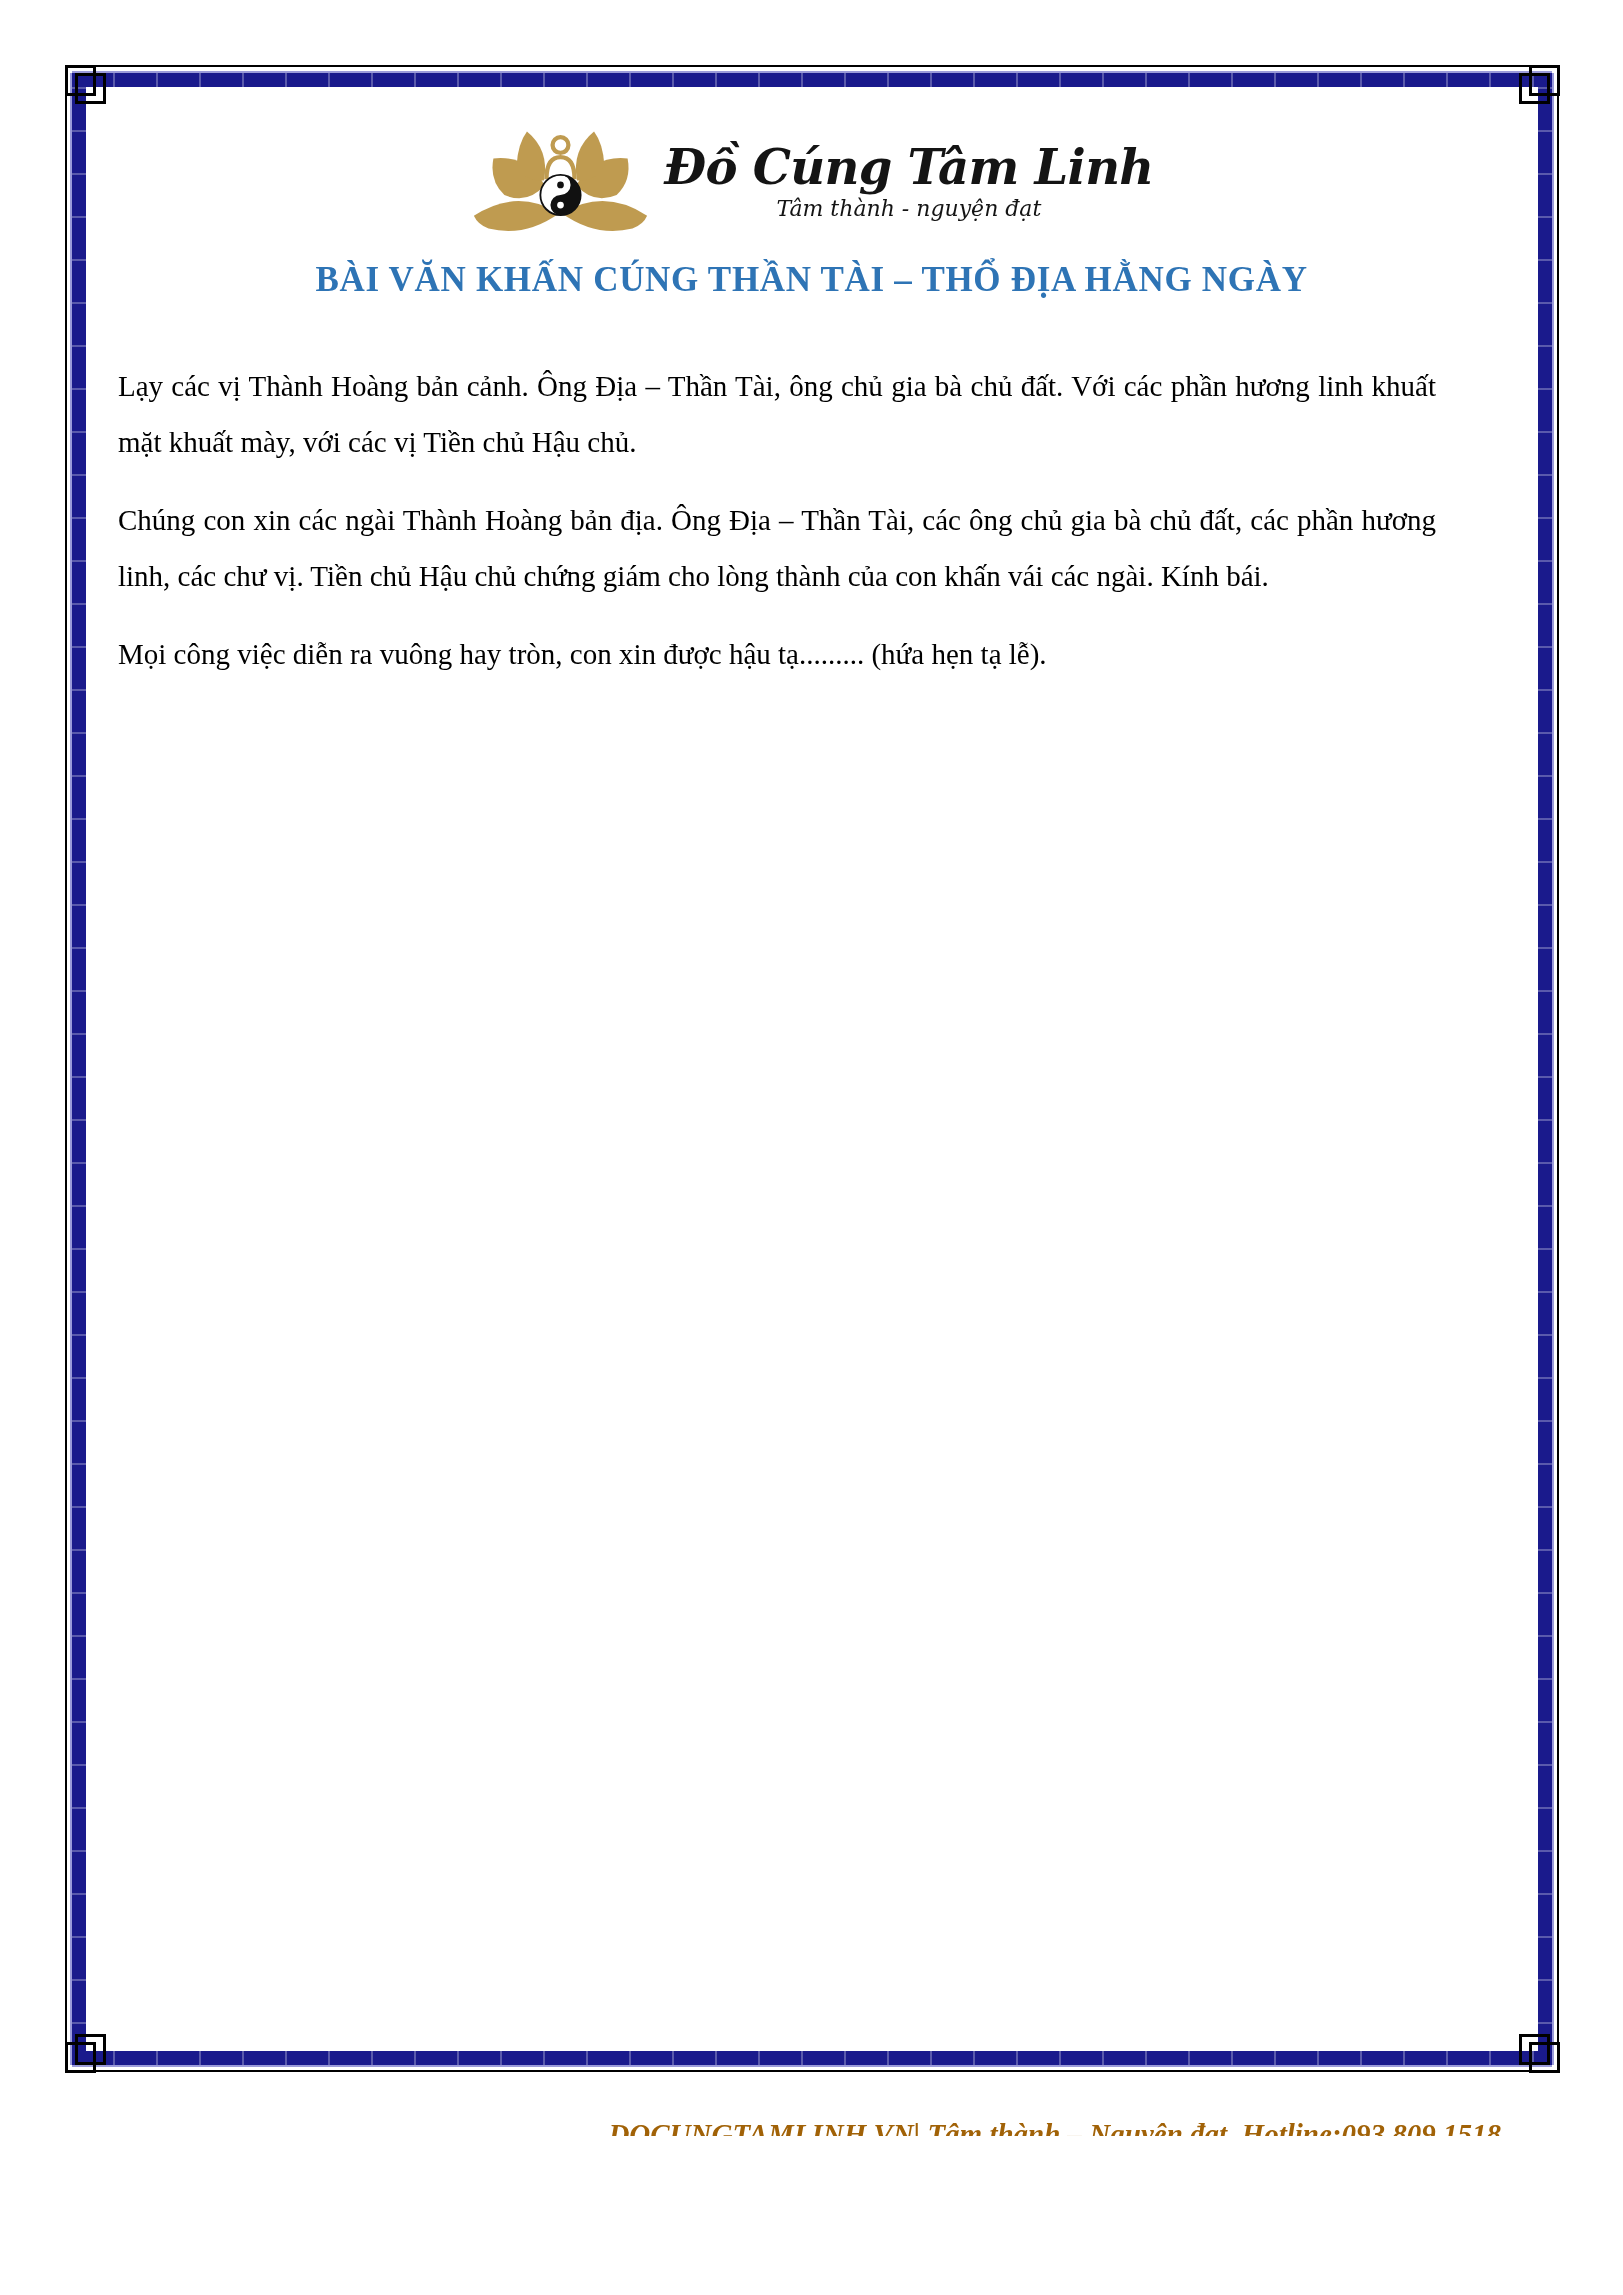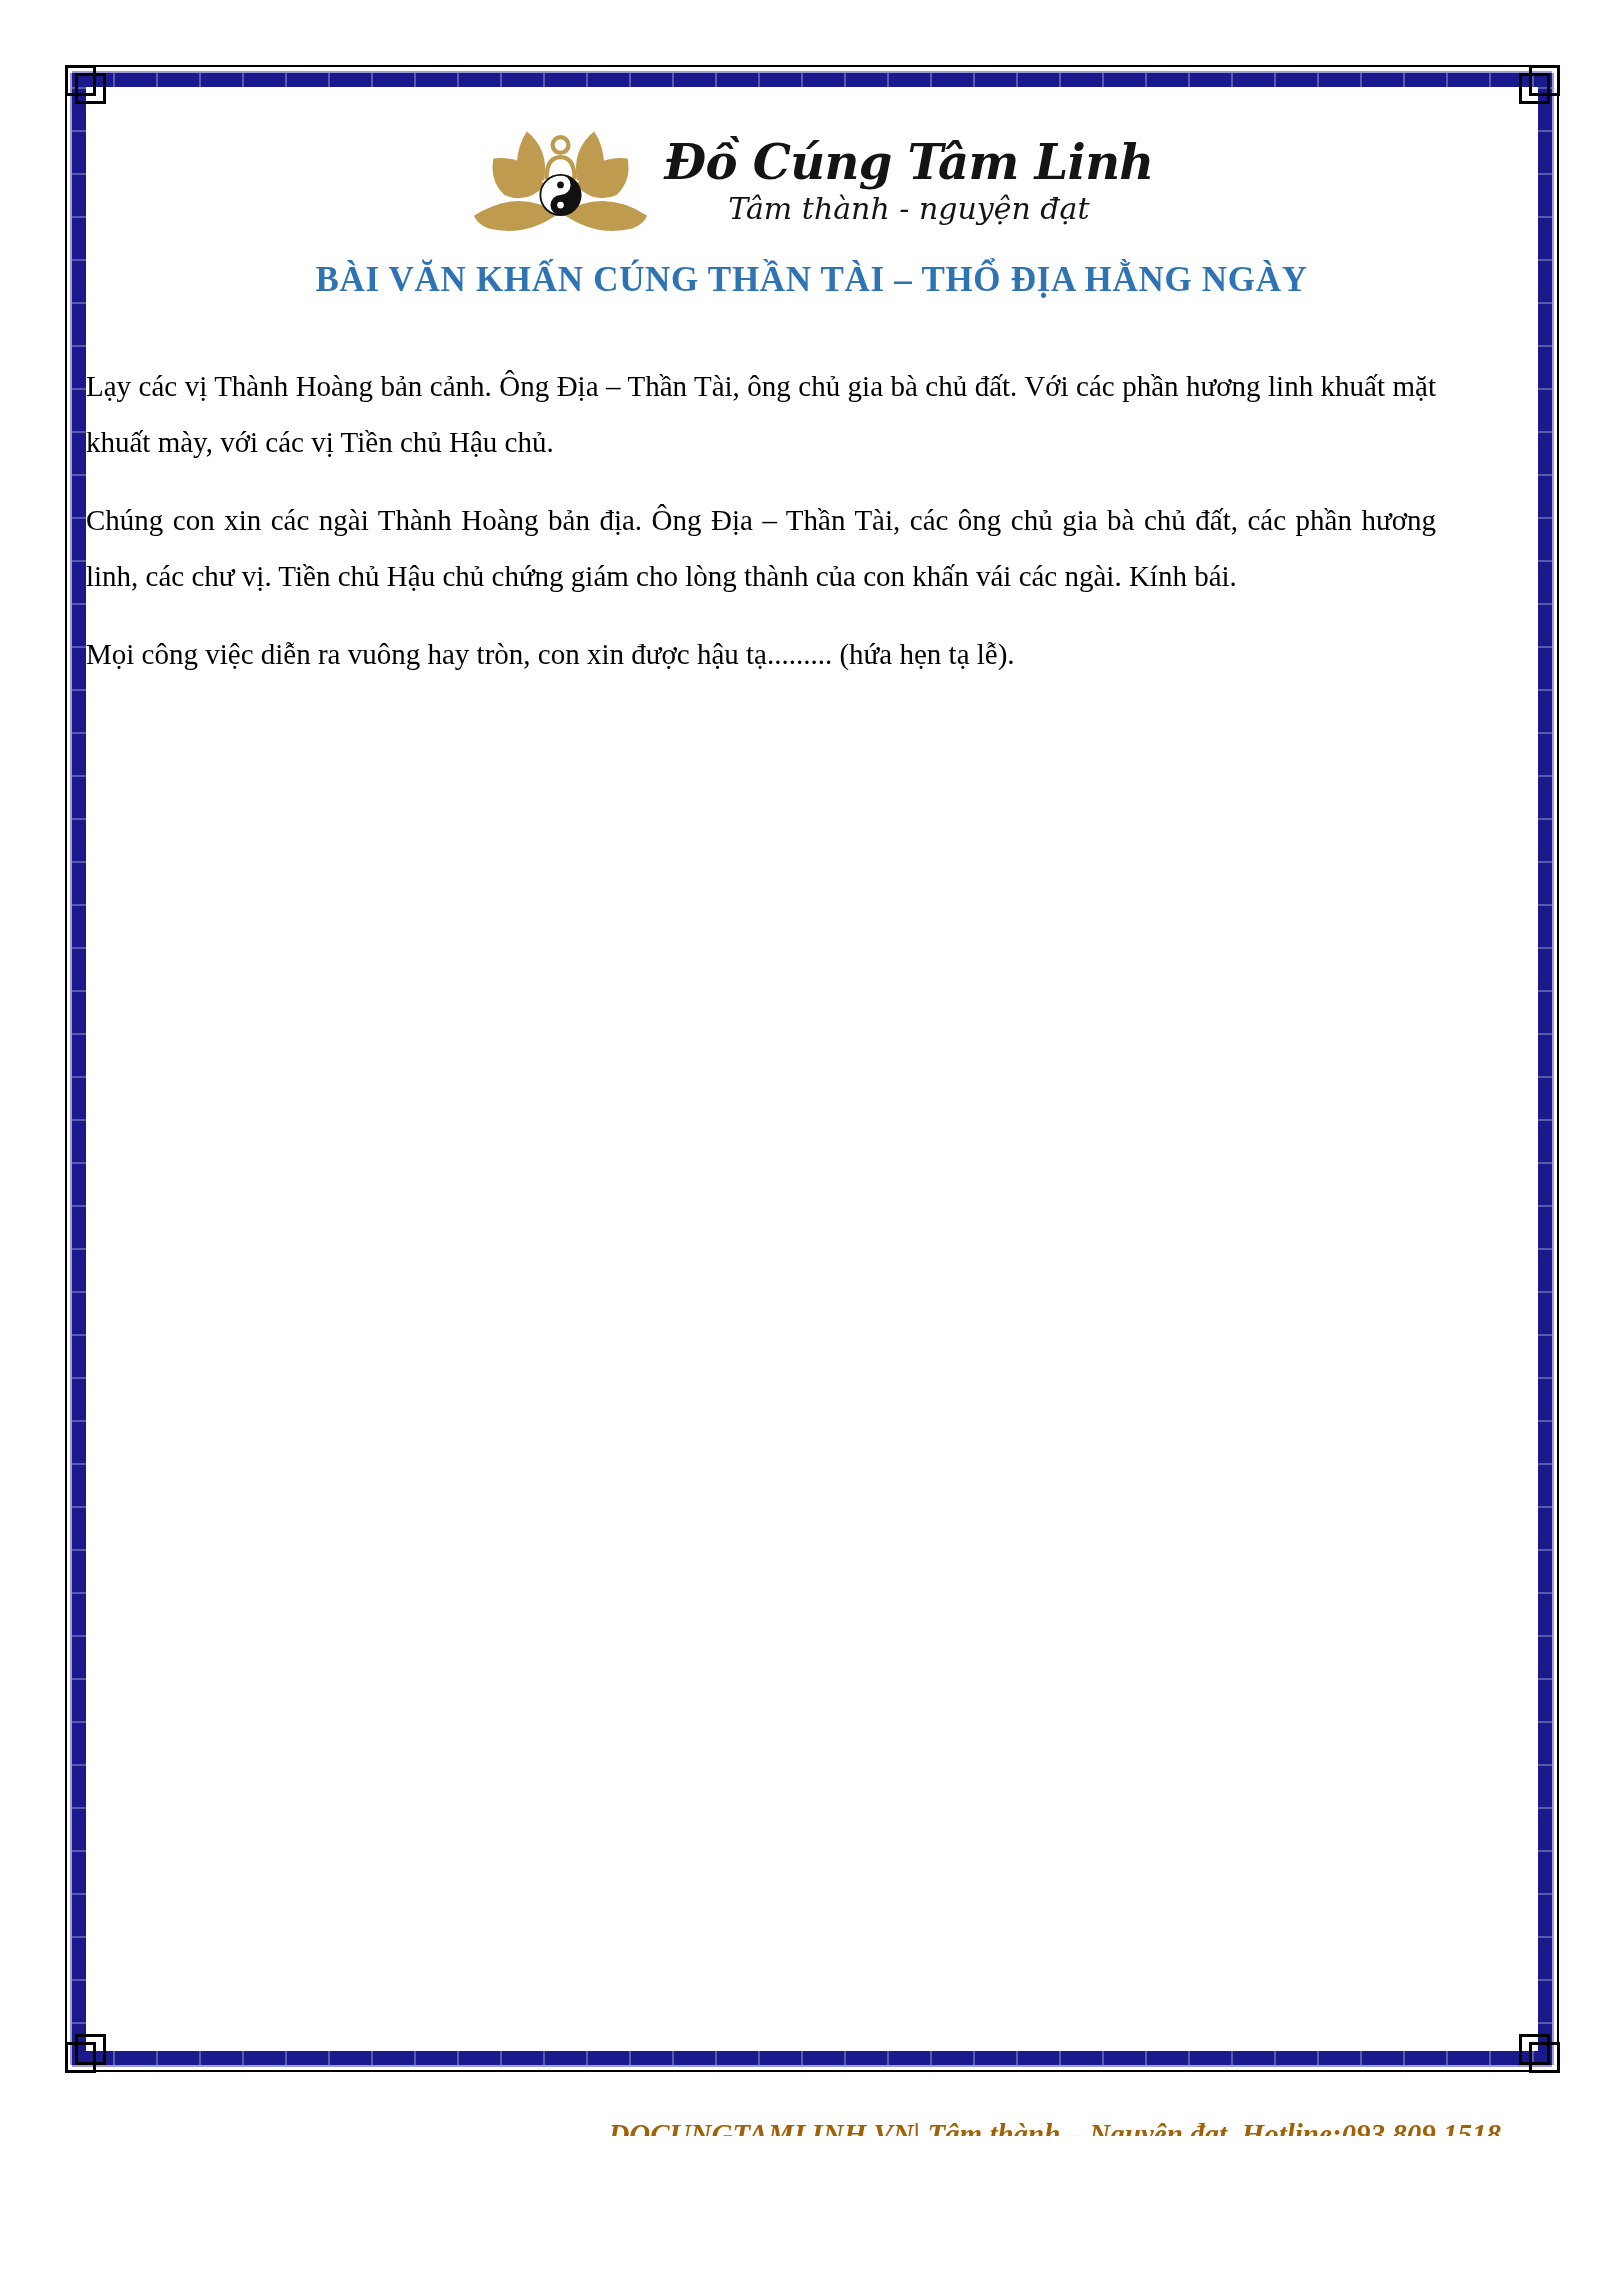--- a/index.html
+++ b/index.html
@@ -70,38 +70,38 @@
     font-style: italic;
     font-weight: bold;
     font-size: 48px;
     line-height: 1.1;
     color: #141414;
     letter-spacing: -0.7px;
   }
   .brand-tagline {
     font-family: "DejaVu Serif", serif;
     font-style: italic;
-    font-size: 30px;
+    font-size: 22px;
     color: #141414;
     margin-top: 2px;
   }
 
   h1.doc-title {
     margin: 19.6px 0 0 0;
     text-align: center;
     color: #2e74b5;
     font-size: 35px;
     line-height: 41px;
     font-weight: bold;
     letter-spacing: 0.7px;
     font-family: "Liberation Serif", serif;
   }
 
   .body-text {
-    margin: 58px 187px 0 86px;
+    margin: 58px 187px 0 118px;
     font-size: 29px;
     line-height: 56px;
     text-align: justify;
   }
   .body-text p { margin: 0 0 22px 0; }
 
   .footer-line {
     position: absolute;
     top: 2118px;
     right: 122px;

